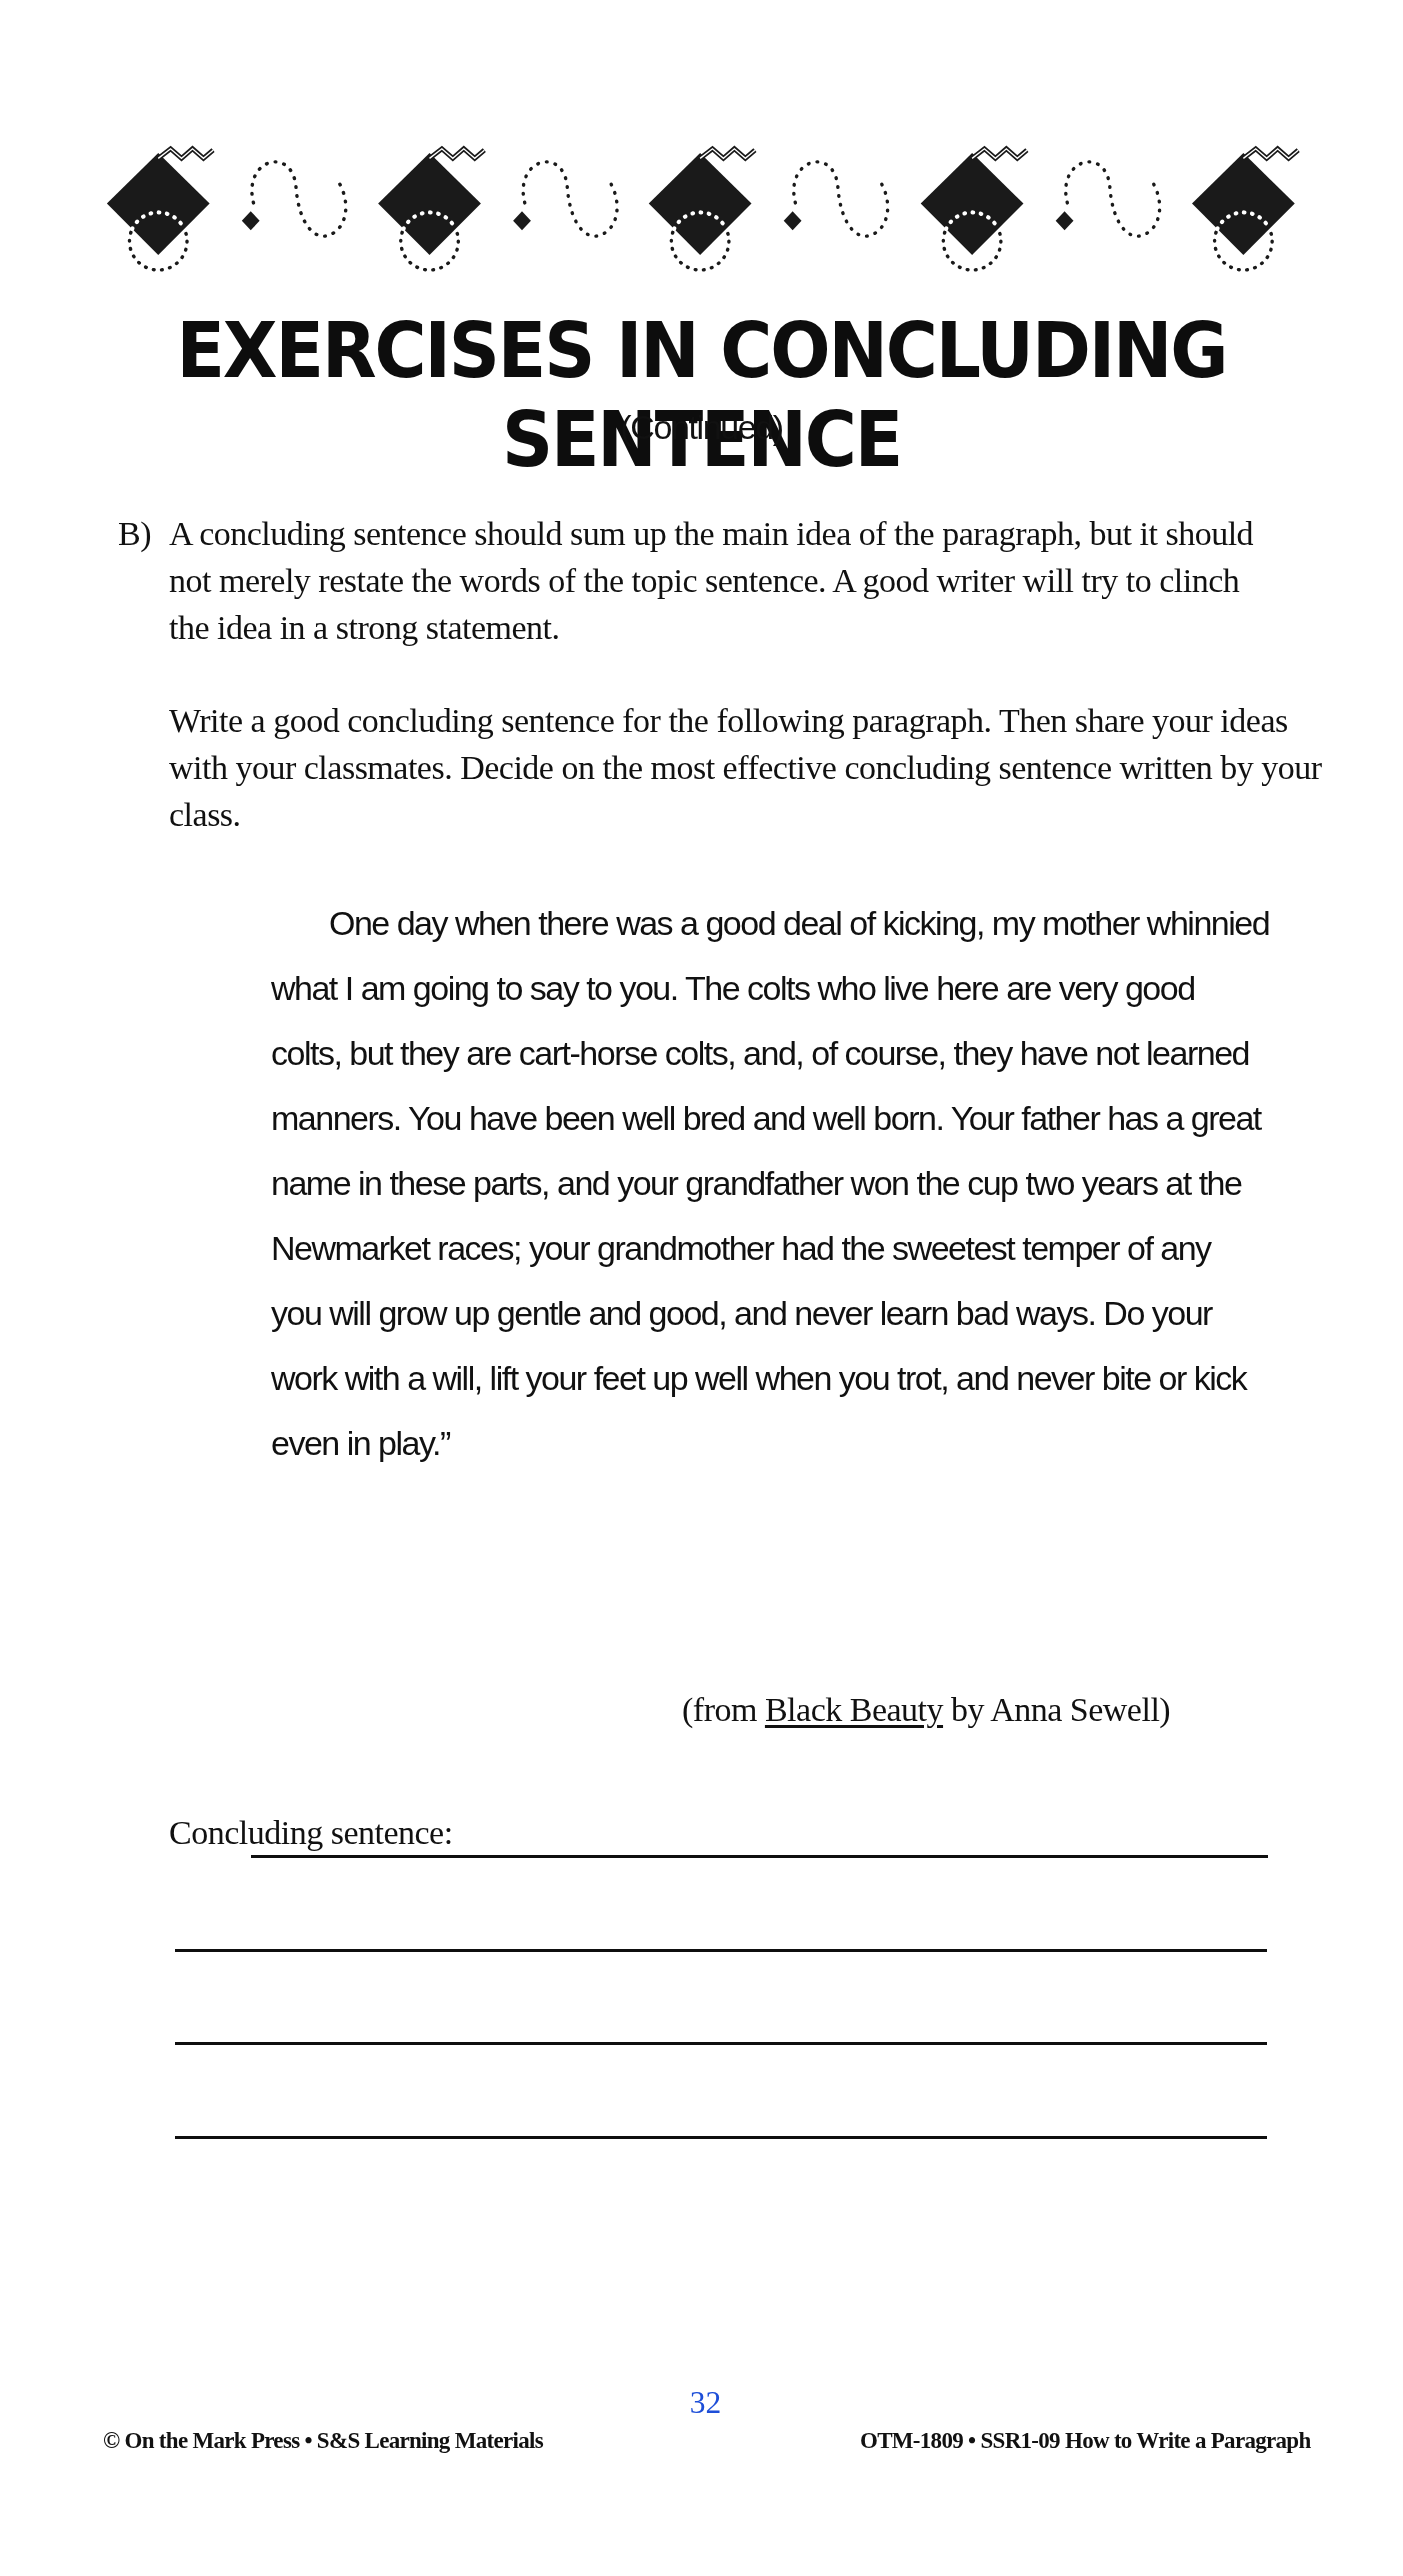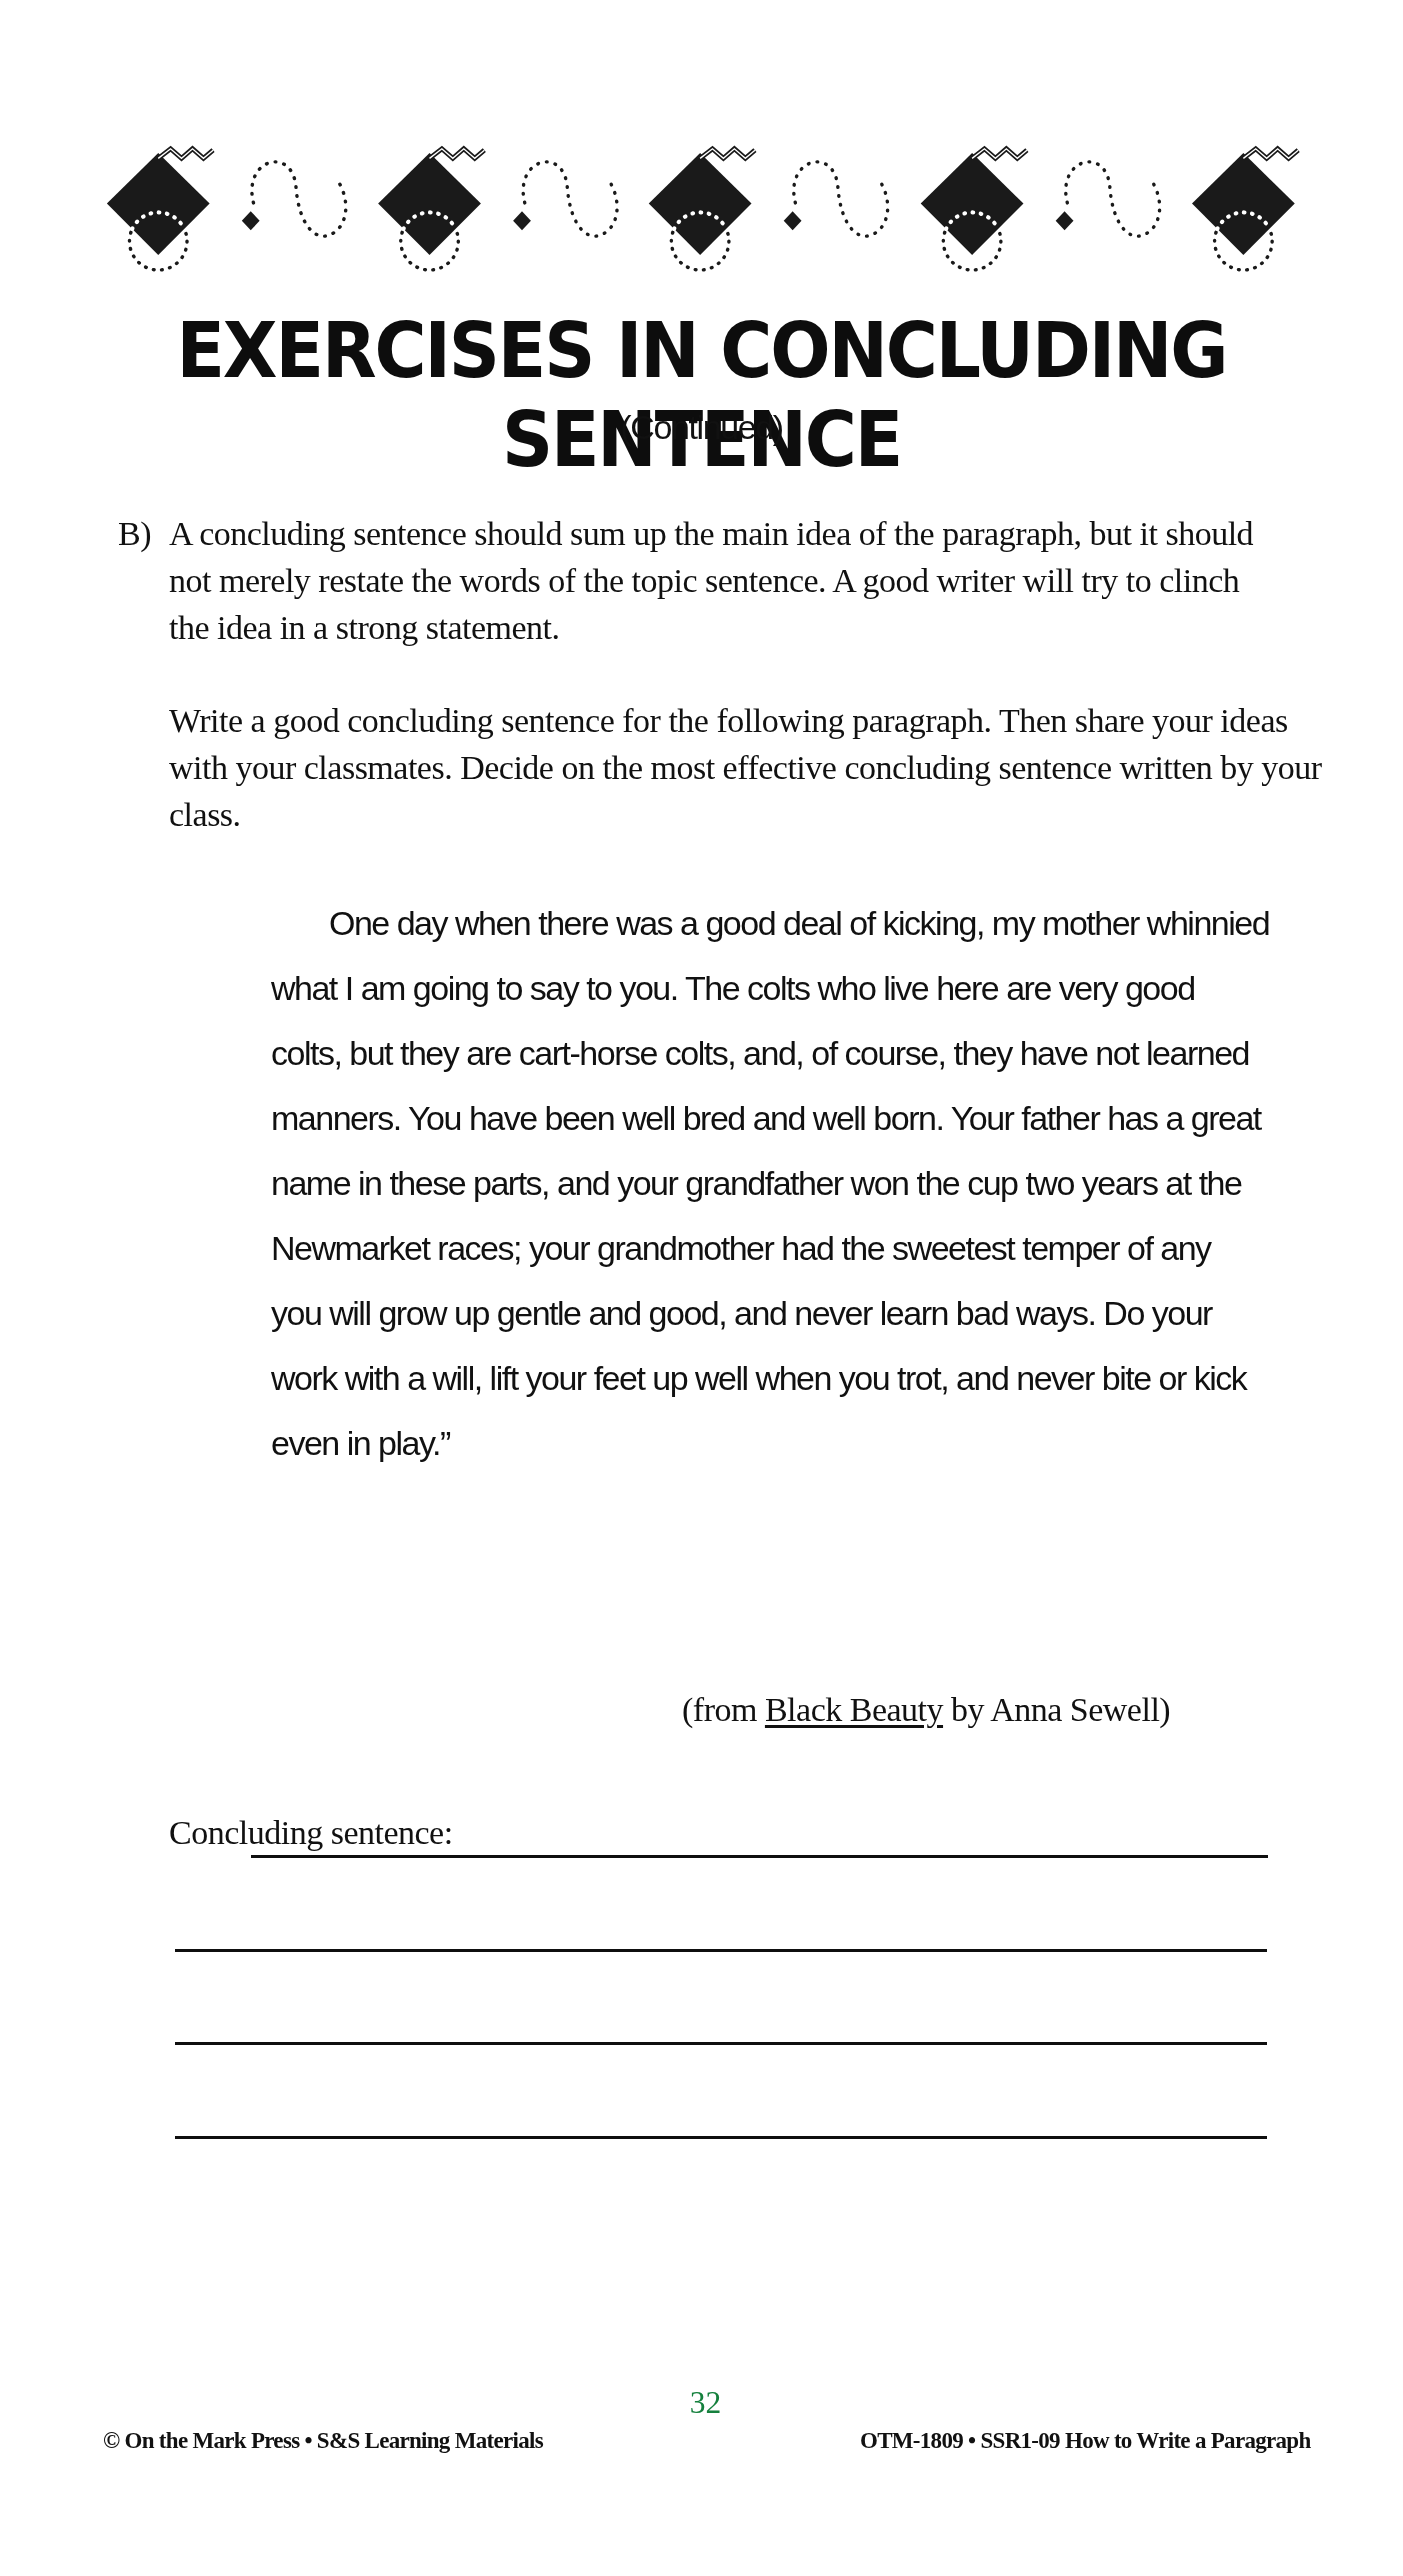--- a/index.html
+++ b/index.html
@@ -34,21 +34,21 @@
   .source u { text-decoration: underline; text-underline-offset: 4.1px; }
   .cs-label { left: 169px; top: 1809px; white-space: nowrap; }
   .write-line { position: absolute; height: 2.7px; background: #0f0f0f; }
   .footer {
     position: absolute; top: 2392px;
     font-family: "Liberation Serif", serif; font-weight: bold; font-size: 23px;
     letter-spacing: -0.7px; color: #111; white-space: nowrap; margin-top: 36px;
   }
   .page-num {
     position: absolute; top: 2385px; left: 685px; width: 41px; text-align: center;
-    font-family: "Liberation Serif", serif; font-size: 31.5px; color: #15803d;
+    font-family: "Liberation Serif", serif; font-size: 31.5px; color: #1d4ed8;
   }
 </style>
 </head>
 <body>
 
 <svg class="border-deco" viewBox="0 200 2048 220" width="1403" height="151">
   <defs>
     <g id="cap">
       <polygon points="0,-74 75,0 0,75 -75,0" fill="#1a1a1a"></polygon>
 

